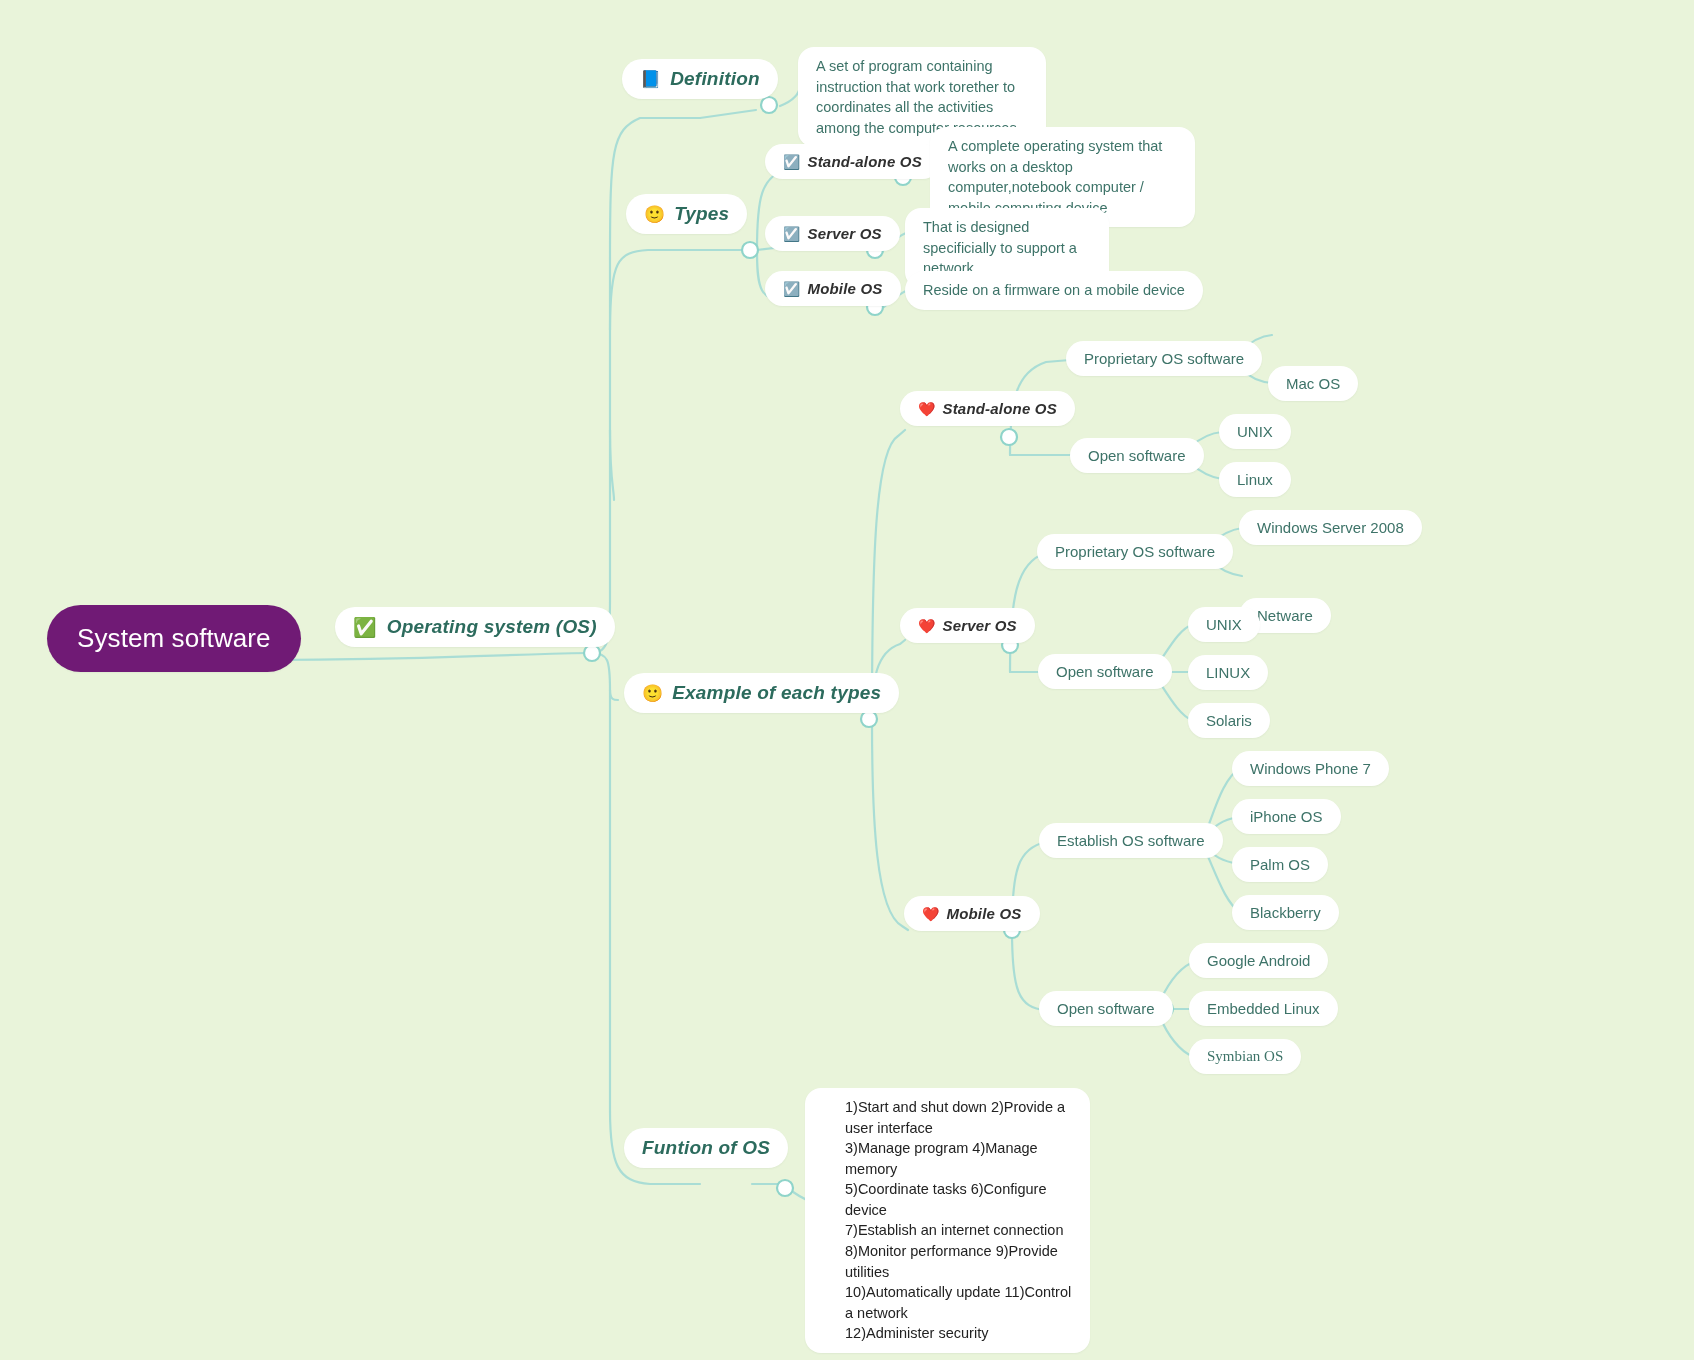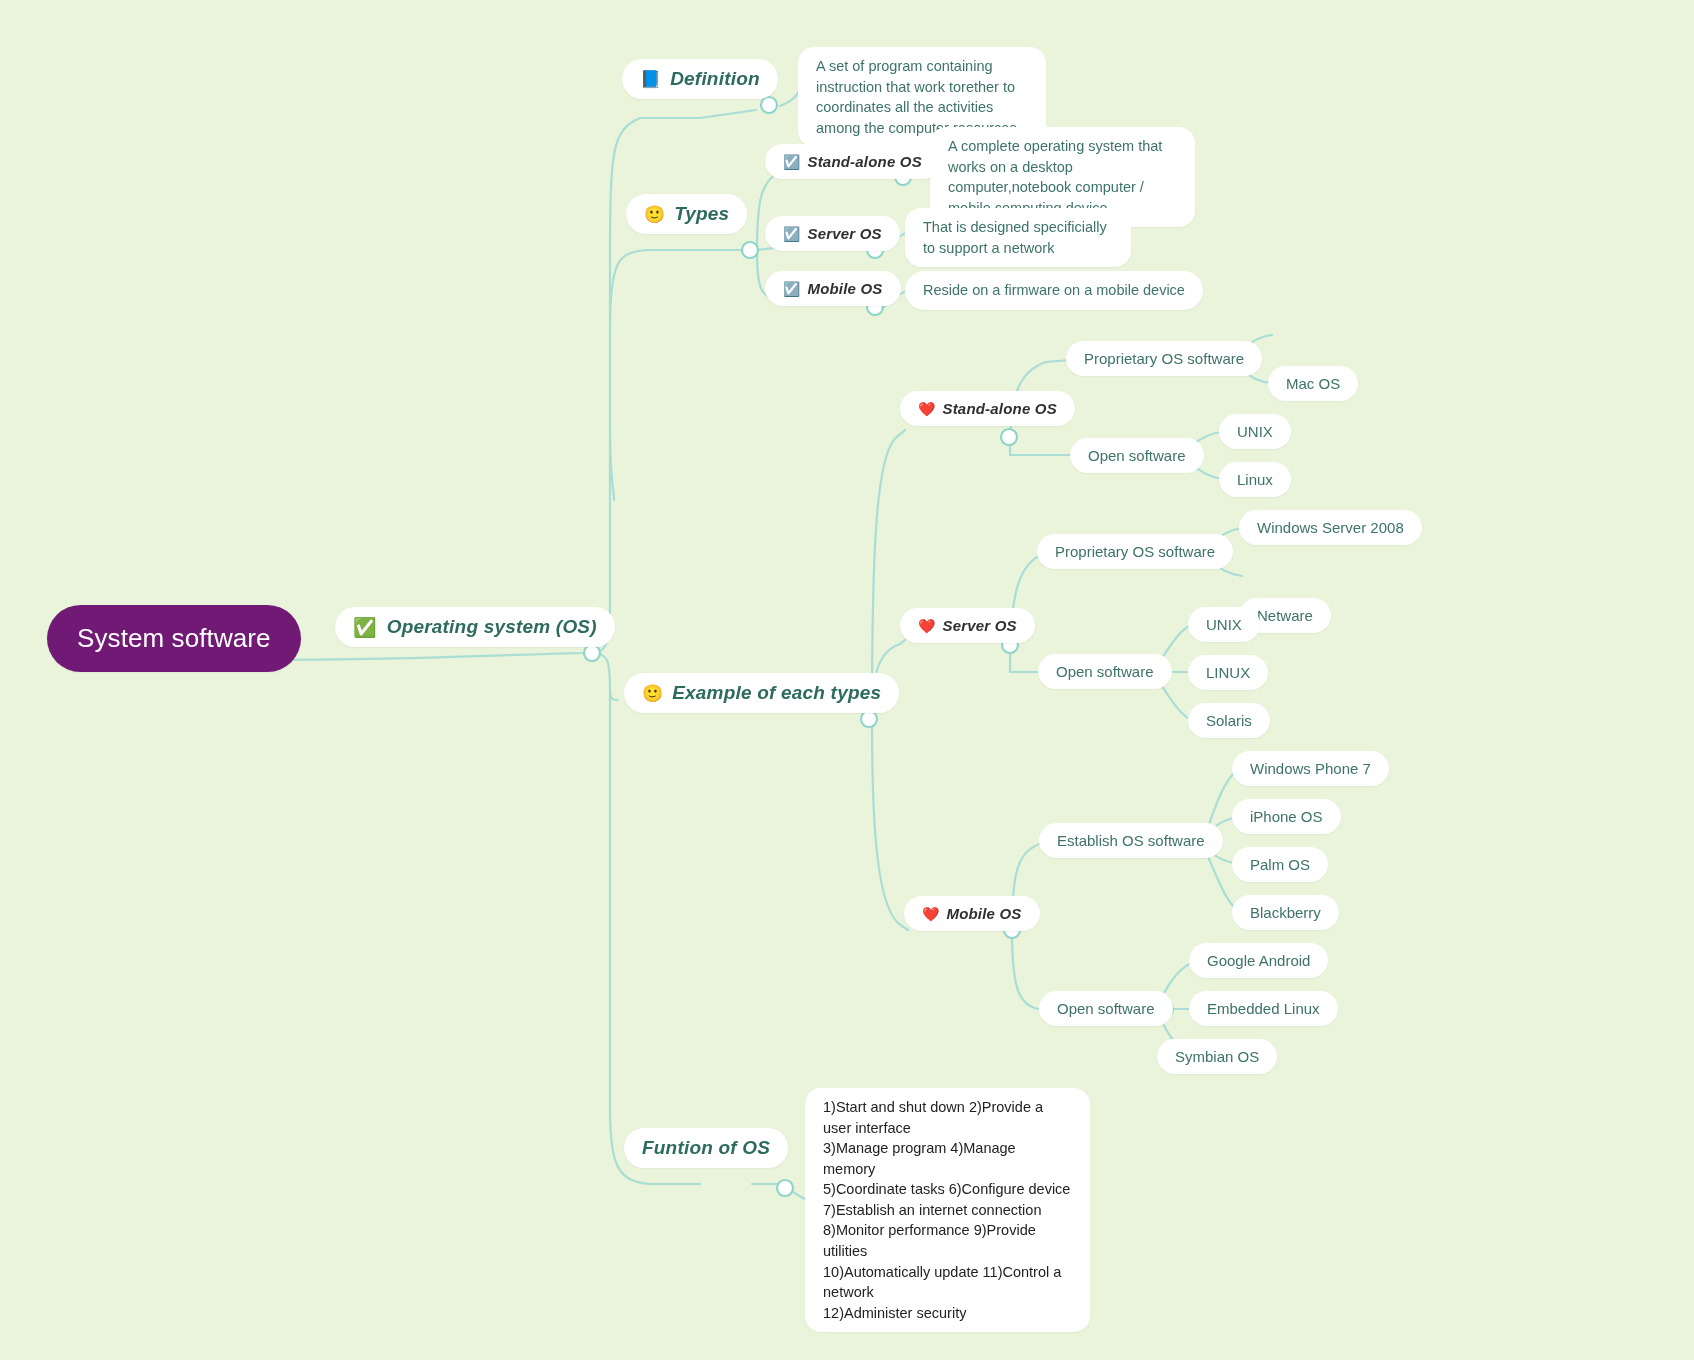--- a/index.html
+++ b/index.html
@@ -70,20 +70,21 @@
     font-size: 14.5px;
     line-height: 1.42;
     font-weight: 400;
   }
   .func .txt {
     color: #222222;
     font-size: 14.5px;
     line-height: 1.42;
     font-weight: 400;
     white-space: pre-line;
+    margin-left: 22px;
   }
   .emoji {
     font-size: 17px;
     margin-right: 9px;
     line-height: 1;
     display: inline-block;
   }
   .emoji.sm { font-size: 14px; margin-right: 7px; }
   .emoji.lg { font-size: 19px; margin-right: 10px; }
 </style>
@@ -209,21 +210,21 @@
     <span class="txt">Stand-alone OS</span>
   </div>
   <div class="node multiline desc" style="left:930px; top:127px; width:265px;">
     <span class="txt">A complete operating system that works on a desktop computer,notebook computer / mobile computing device</span>
   </div>
 
   <div class="node bold-italic dark" style="left:765px; top:216px;">
     <span class="emoji sm">☑️</span>
     <span class="txt">Server OS</span>
   </div>
-  <div class="node multiline desc" style="left:905px; top:208px; width:226px;">
+  <div class="node multiline desc" style="left:905px; top:208px; width:204px;">
     <span class="txt">That is designed specificially to support a network</span>
   </div>
 
   <div class="node bold-italic dark" style="left:765px; top:271px;">
     <span class="emoji sm">☑️</span>
     <span class="txt">Mobile OS</span>
   </div>
   <div class="node desc" style="left:905px; top:271px;">
     <span class="txt">Reside on a firmware on a mobile device</span>
   </div>
@@ -300,21 +301,21 @@
   </div>
   <div class="node plain" style="left:1039px; top:991px;">
     <span class="txt">Open software</span>
   </div>
   <div class="node plain" style="left:1189px; top:943px;">
     <span class="txt">Google Android</span>
   </div>
   <div class="node plain" style="left:1189px; top:991px;">
     <span class="txt">Embedded Linux</span>
   </div>
-  <div class="node plain" style="left:1157px; top:1039px;">
+  <div class="node plain" style="left:1189px; top:1039px;font-family:Liberation Serif, serif;">
     <span class="txt">Symbian OS</span>
   </div>
 
   <div class="node bold-italic" style="left:624px; top:1128px;">
     <span class="txt">Funtion of OS</span>
   </div>
   <div class="node multiline func" style="left:805px; top:1088px; width:285px;">
     <span class="txt">1)Start and shut down 2)Provide a user interface
 3)Manage program 4)Manage memory
 5)Coordinate tasks 6)Configure device

